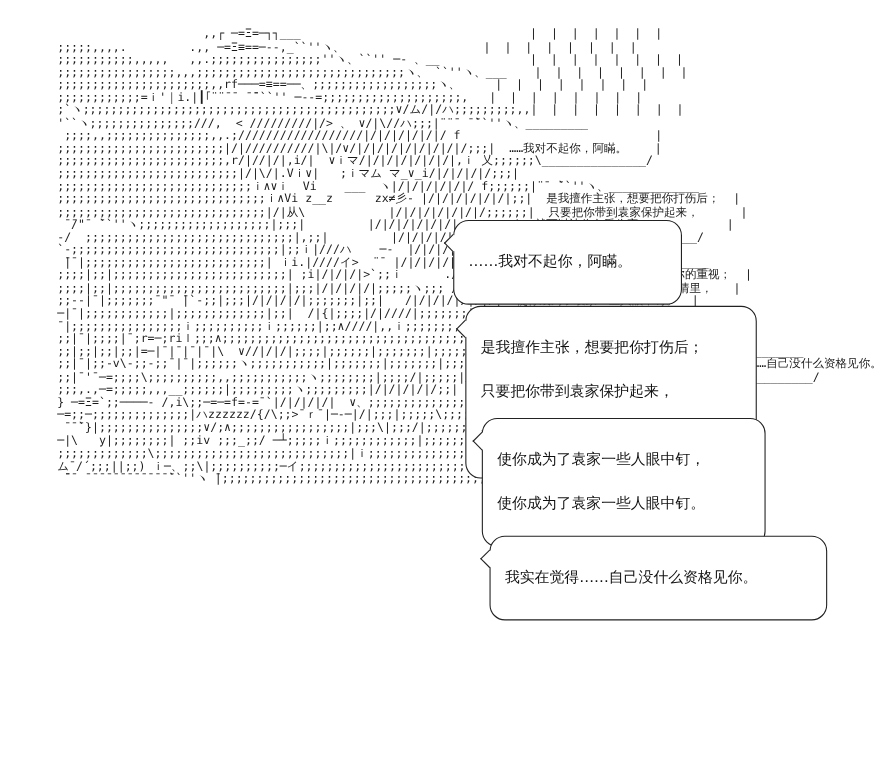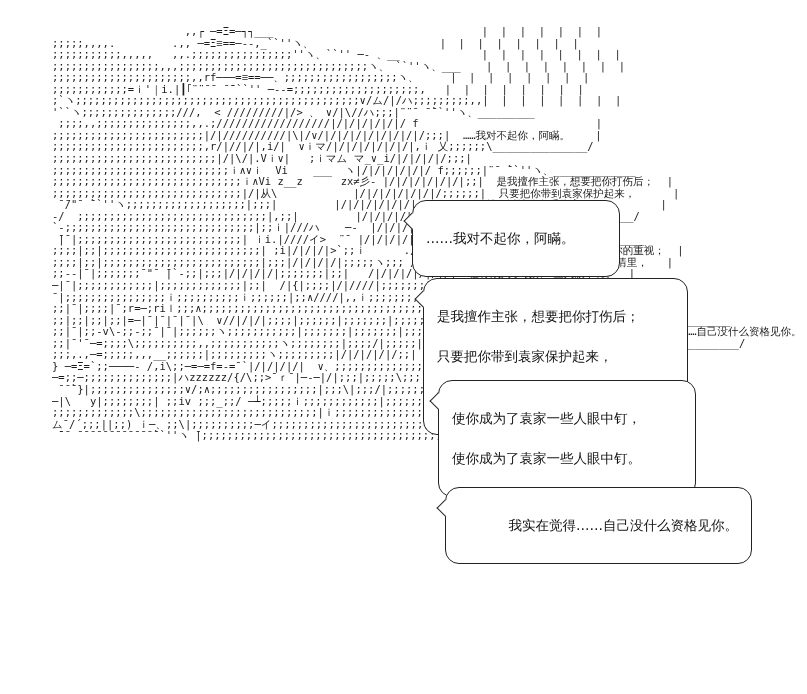--- a/index.html
+++ b/index.html
@@ -62,21 +62,21 @@
     width: 11px;
     height: 11px;
     background: #ffffff;
     border-left: 1px solid #222222;
     border-bottom: 1px solid #222222;
     transform: rotate(45deg);
   }
   #bubble-1 { left: 376px; top: 200px; width: 208px; }
   #bubble-2 { left: 387px; top: 278px; width: 265px; }
   #bubble-3 { left: 402px; top: 380px; width: 258px; }
-  #bubble-4 { left: 409px; top: 487px; width: 307px; text-align: right; }
+  #bubble-4 { left: 409px; top: 487px; width: 307px; }
 </style>
 </head>
 <body>
 
 <div id="stage">
 
   <pre class="aa-art">                     ,,┌ ─=Ξ=─┐┐___                                 |  |  |  |  |  |  |
 ;;;;;,,,,.         .,, ─=Ξ≡==─--,_``''ヽ、                    |  |  |  |  |  |  |  |
 ;;;;;;;;;;;,,,,,   ,,.;;;;;;;;;;;;;;;;''ヽ、``'' ─- 、__             |  |  |  |  |  |  |  |
 ;;;;;;;;;;;;;;;;;,,,;;;;;;;;;;;;;;;;;;;;;;;;;;;;;;ヽ、 ``''ヽ、___    |  |  |  |  |  |  |  |

